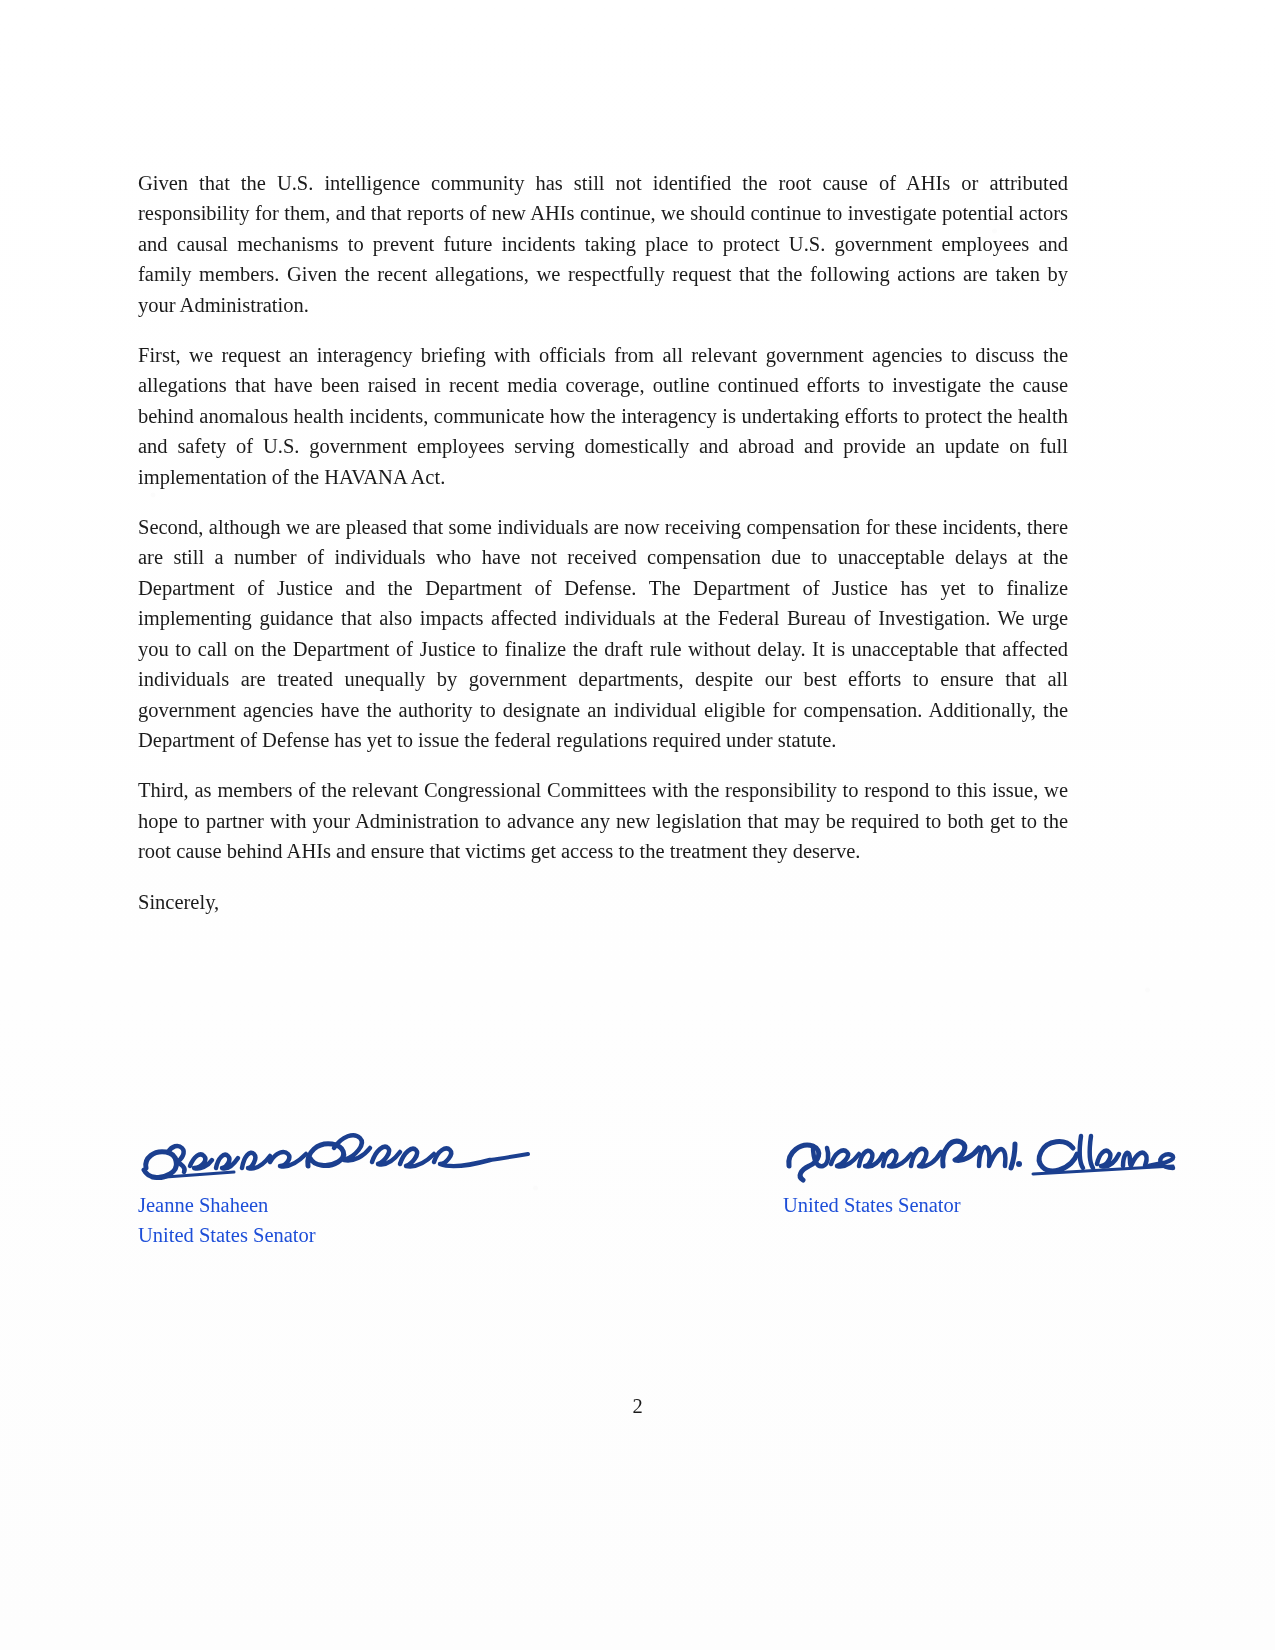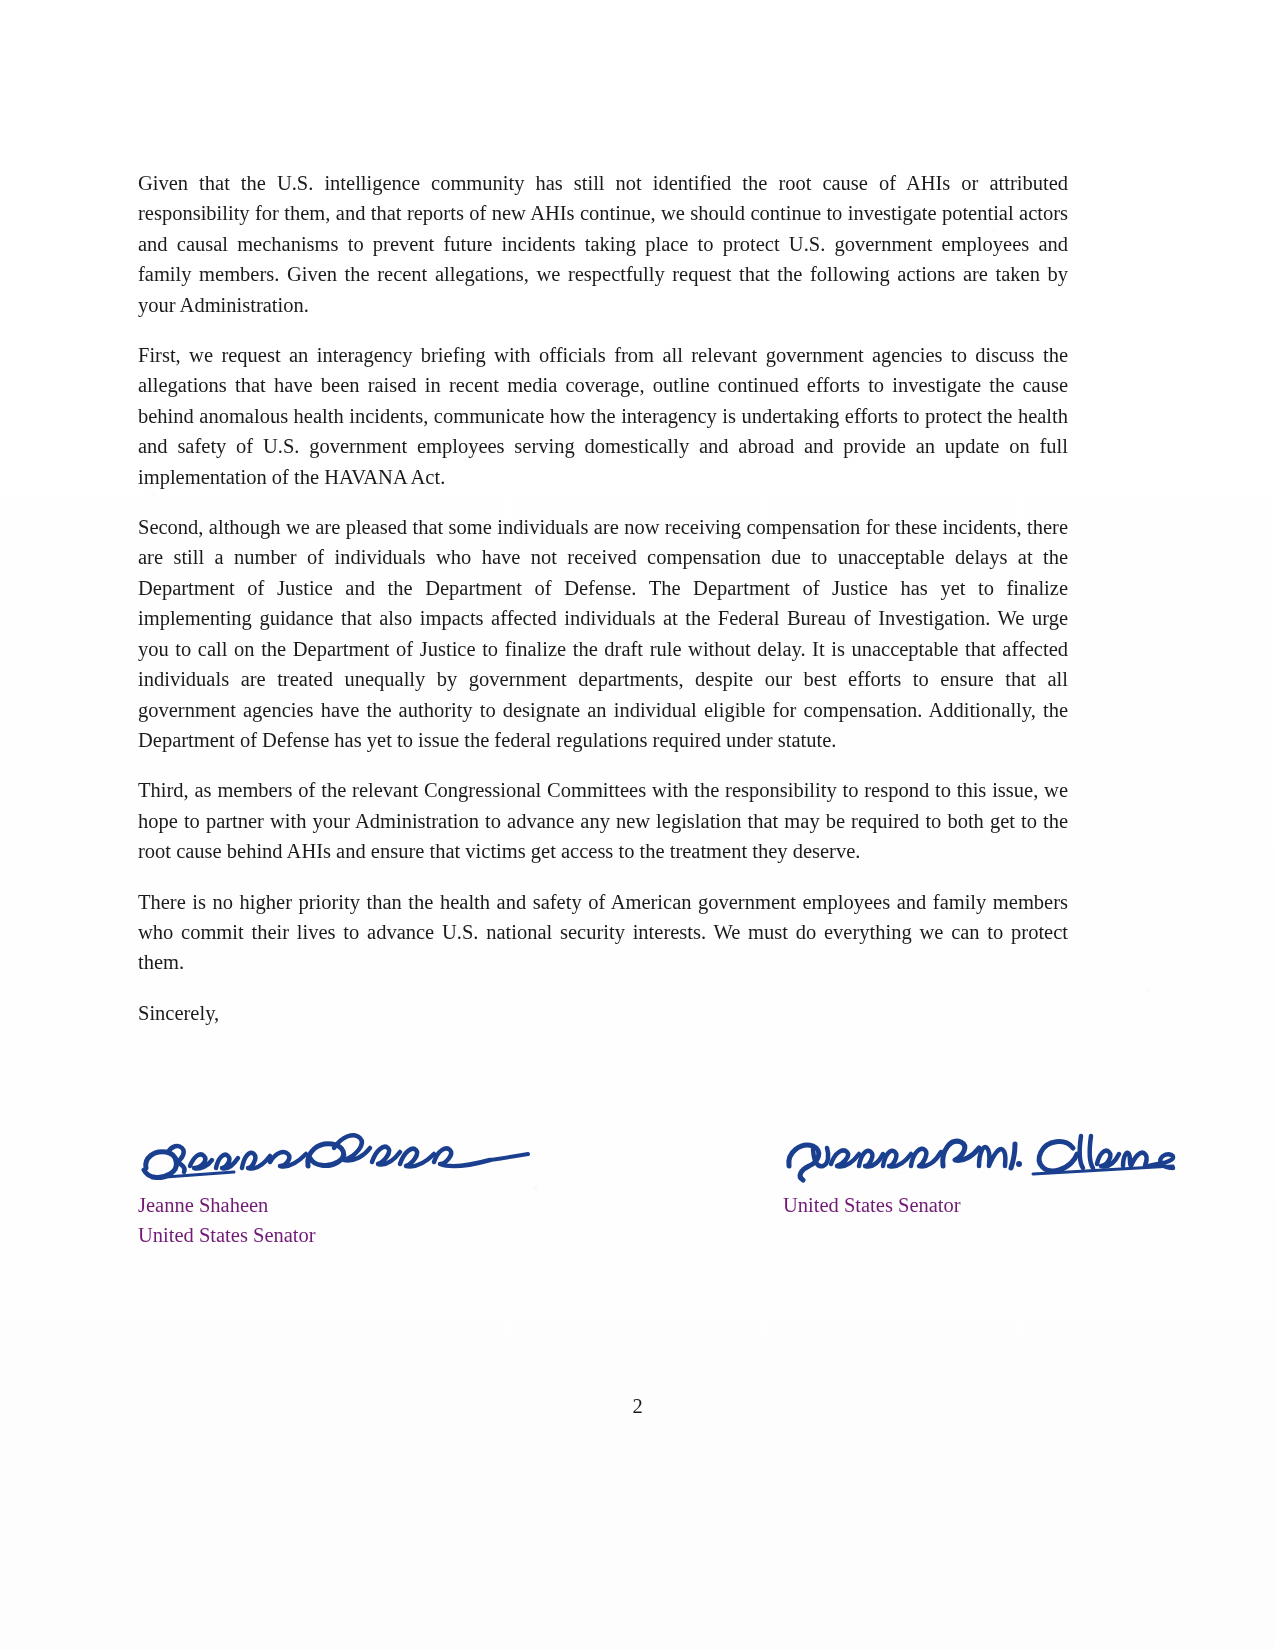--- a/index.html
+++ b/index.html
@@ -48,21 +48,21 @@
   }
   .sig-block {
     position: absolute;
     left: 138px;
     top: 1130px;
     width: 930px;
     height: 130px;
     font-family: "Liberation Serif", "DejaVu Serif", serif;
     font-size: 20.5px;
     line-height: 30px;
-    color: #701a75;
+    color: #1d4ed8;
   }
   .signer {
     position: absolute;
     top: 0;
     width: 420px;
   }
   .signer.left { left: 0; }
   .signer.right { left: 645px; }
   .sig-img {
     height: 58px;
@@ -93,21 +93,20 @@
 <body>
 
 <div class="page">
   <div class="scan-tint"></div>
 
   <div class="body-text">
     <p class="para">Given that the U.S. intelligence community has still not identified the root cause of AHIs or attributed responsibility for them, and that reports of new AHIs continue, we should continue to investigate potential actors and causal mechanisms to prevent future incidents taking place to protect U.S. government employees and family members. Given the recent allegations, we respectfully request that the following actions are taken by your Administration.</p>
     <p class="para">First, we request an interagency briefing with officials from all relevant government agencies to discuss the allegations that have been raised in recent media coverage, outline continued efforts to investigate the cause behind anomalous health incidents, communicate how the interagency is undertaking efforts to protect the health and safety of U.S. government employees serving domestically and abroad and provide an update on full implementation of the HAVANA Act.</p>
     <p class="para">Second, although we are pleased that some individuals are now receiving compensation for these incidents, there are still a number of individuals who have not received compensation due to unacceptable delays at the Department of Justice and the Department of Defense. The Department of Justice has yet to finalize implementing guidance that also impacts affected individuals at the Federal Bureau of Investigation. We urge you to call on the Department of Justice to finalize the draft rule without delay. It is unacceptable that affected individuals are treated unequally by government departments, despite our best efforts to ensure that all government agencies have the authority to designate an individual eligible for compensation. Additionally, the Department of Defense has yet to issue the federal regulations required under statute.</p>
     <p class="para">Third, as members of the relevant Congressional Committees with the responsibility to respond to this issue, we hope to partner with your Administration to advance any new legislation that may be required to both get to the root cause behind AHIs and ensure that victims get access to the treatment they deserve.</p>
-    <p class="para">There is no higher priority than the health and safety of American government employees and family members who commit their lives to advance U.S. national security interests. We must do everything we can to protect them.</p>
     <p class="para sincerely">Sincerely,</p>
   </div>
 
   <div class="sig-block">
 
     <div class="signer left">
       <div class="sig-img">
         <svg width="400" height="70" viewBox="0 0 400 70" aria-hidden="true">
           <g fill="none" stroke="#1b3f8f" stroke-linecap="round" stroke-linejoin="round">
             <path d="M8,46 C6,36 16,28 28,30 C40,32 42,46 32,52 C22,58 10,56 6,48" stroke-width="5"></path>

